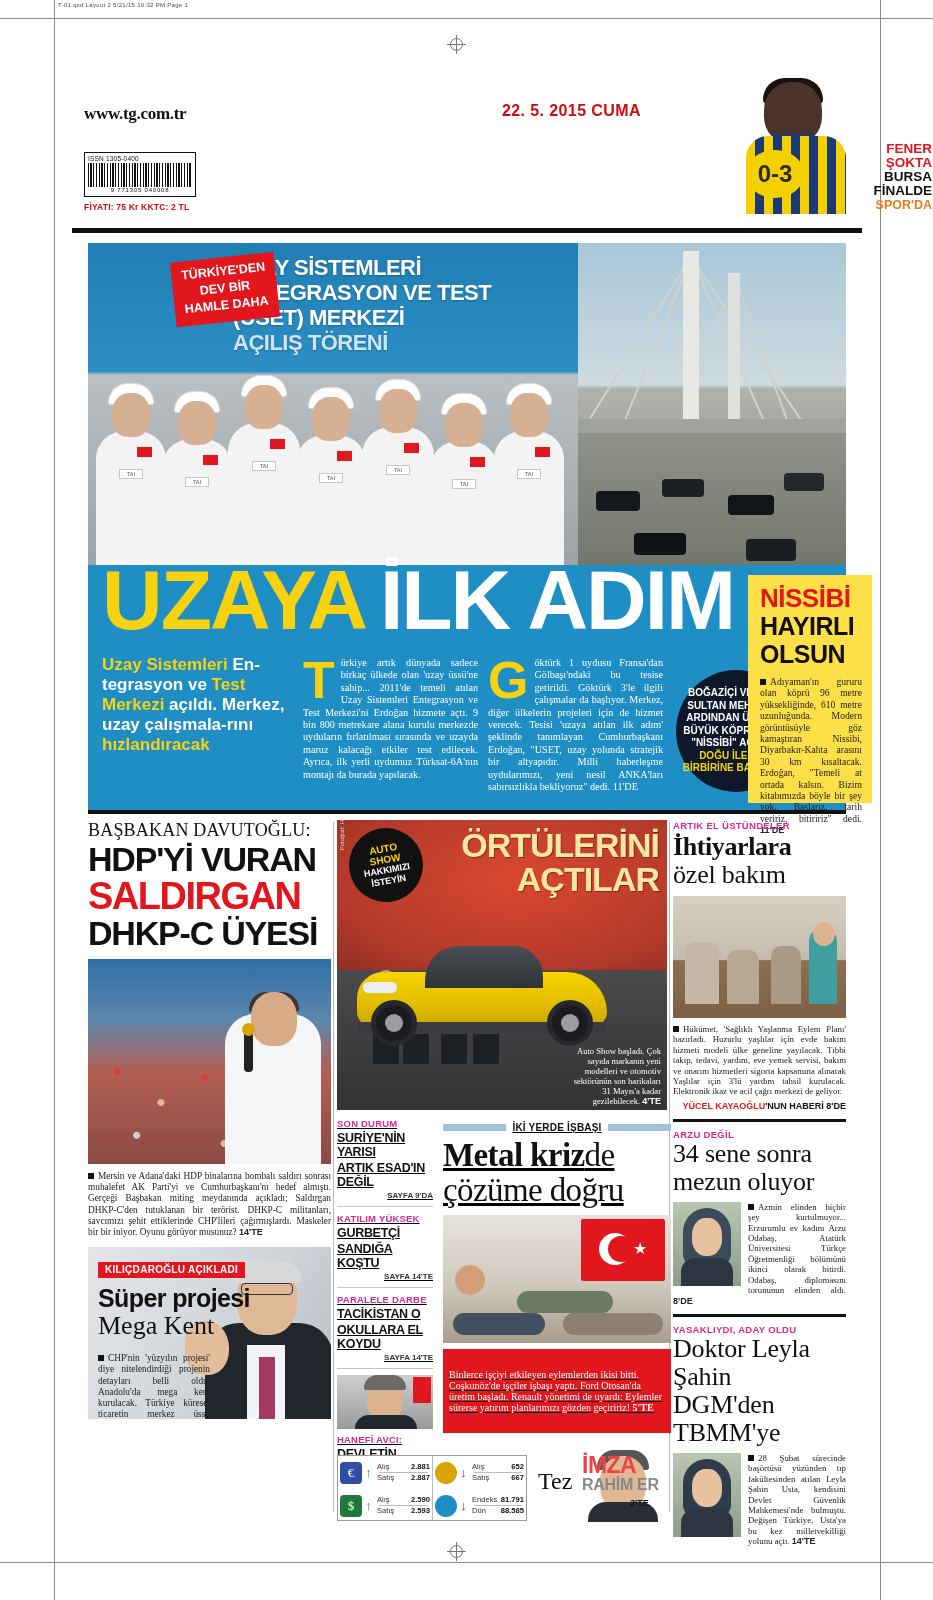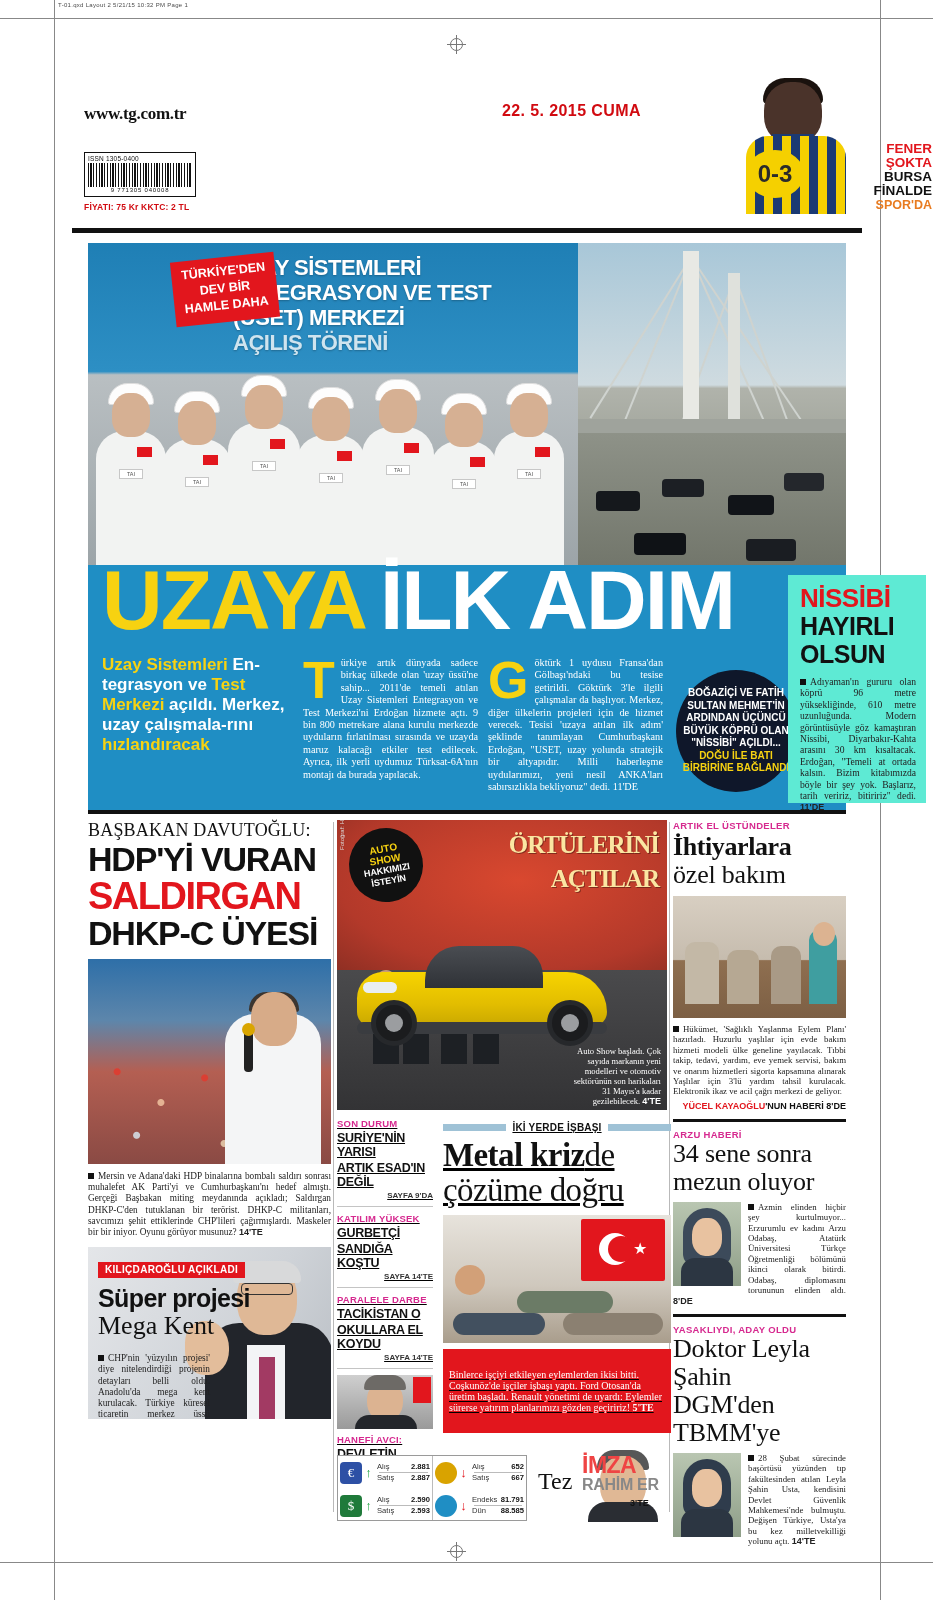--- a/index.html
+++ b/index.html
@@ -277,23 +277,23 @@
     width: 120px; height: 122px;
     background: #0f172a; border-radius: 50% 50% 50% 50%;
     display: flex; align-items: center; justify-content: center;
     text-align: center;
     font-family: "Liberation Sans", sans-serif;
     font-weight: bold; font-size: 10px; line-height: 12.5px;
     color: #ffffff; padding: 4px;
   }
   .nissibi-burst .y { color: #f7d211; }
   .nissibi-box {
-    position: absolute; left: 700px; top: 10px;
-    width: 138px; height: 228px;
-    background: #5eead4; padding: 10px 10px 6px 12px;
+    position: absolute; left: 660px; top: 10px;
+    width: 124px; height: 228px;
+    background: #fde047; padding: 10px 10px 6px 12px;
   }
   .nissibi-kicker {
     font-family: "Liberation Sans", sans-serif;
     font-weight: bold; font-size: 26px; line-height: 27px;
     color: #e2161d; letter-spacing: -.5px;
   }
   .nissibi-head {
     font-family: "Liberation Sans", sans-serif;
     font-weight: bold; font-size: 25px; line-height: 27px;
     color: #111; letter-spacing: -.5px; margin-top: 1px;
@@ -453,22 +453,22 @@
     display: flex; flex-direction: column; align-items: center; justify-content: center;
     text-align: center;
     font-family: "Liberation Sans", sans-serif;
     font-weight: bold; font-size: 9px; line-height: 11px;
     transform: rotate(-10deg);
   }
   .auto-badge .y { color: #f7d211; font-size: 10px; }
   .auto-title {
     position: absolute; right: 8px; top: 8px;
     text-align: right;
-    font-family: Liberation Serif, serif;
-    font-weight: bold; font-size: 25px; line-height: 34px;
+    font-family: Liberation Sans, sans-serif;
+    font-weight: bold; font-size: 34px; line-height: 34px;
     color: #fbe6a2; letter-spacing: -1px;
     text-shadow: 1px 1px 0 rgba(0,0,0,.35);
   }
   .photo-credit {
     position: absolute; left: 2px; top: 30px;
     font-family: "Liberation Sans", sans-serif;
     font-size: 6px; color: #ddd;
     transform: rotate(-90deg); transform-origin: left top;
     white-space: nowrap;
   }
@@ -1045,21 +1045,21 @@
         <span class="sq"></span><span>Hükümet, 'Sağlıklı Yaşlanma Eylem Planı' hazırladı. Huzurlu yaşlılar için evde bakım hizmeti modeli ülke geneline yayılacak. Tıbbi takip, tedavi, yardım, eve yemek servisi, bakım ve onarım hizmetleri sigorta kapsamına alınarak Yaşlılar için 3'lü yardım tahsil kurulacak. Elektronik ikaz ve acil çağrı merkezi de geliyor.</span>
       </div>
       <div class="byline">
         <span class="name">YÜCEL KAYAOĞLU</span><span class="rest">'NUN HABERİ 8'DE</span>
       </div>
     </div>
 
     <div class="r-sep"></div>
 
     <div>
-      <div class="r-kicker">ARZU HABERİ</div>
+      <div class="r-kicker">ARZU DEĞİL</div>
       <div class="r-head-l">34 sene sonra</div>
       <div class="r-head-l">mezun oluyor</div>
       <div style="overflow:hidden;">
         <div class="r-photo-small">
           <div class="ps-scarf"></div>
           <div class="ps-face"></div>
           <div class="ps-body"></div>
         </div>
         <div class="r-body" style="margin-top:6px;">
           <span class="sq"></span><span>Azmin elinden hiçbir şey kurtulmuyor... Erzurumlu ev kadını Arzu Odabaş, Atatürk Üniversitesi Türkçe Öğretmenliği bölümünü ikinci olarak bitirdi. Odabaş, diplomasını torununun elinden aldı.</span> <span class="pg">8'DE</span>

